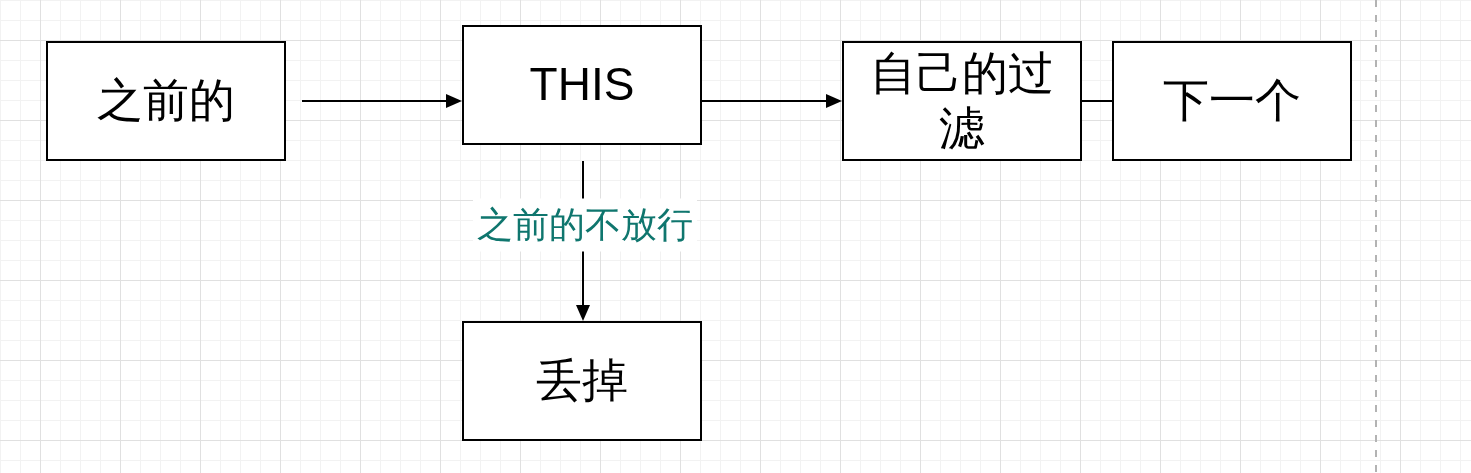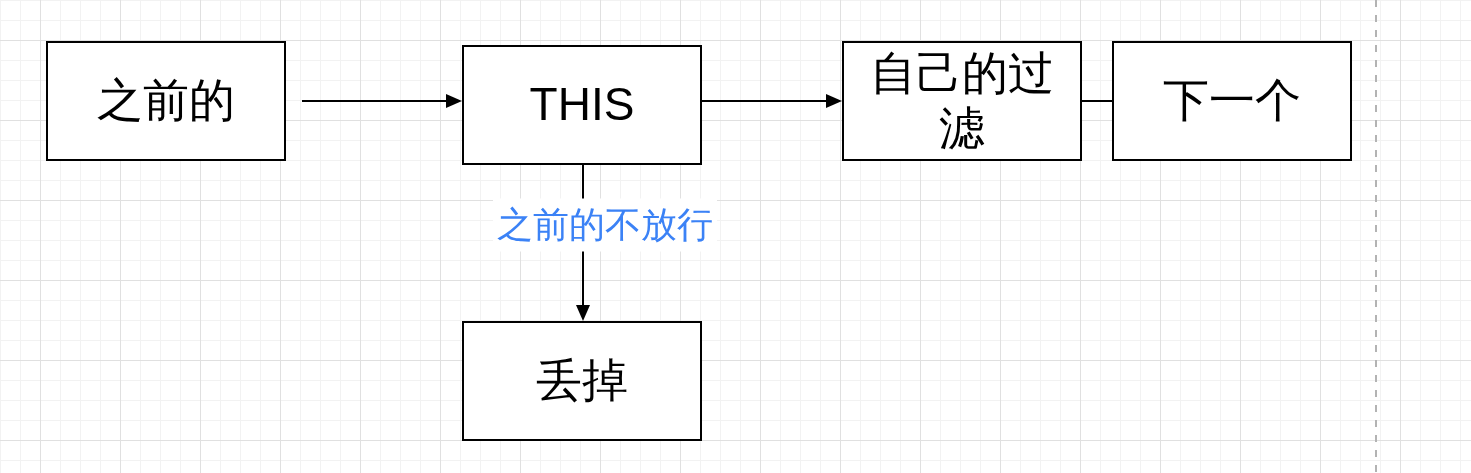--- a/index.html
+++ b/index.html
@@ -31,21 +31,21 @@
     align-items: center;
     justify-content: center;
     text-align: center;
     font-size: 46px;
     line-height: 1.2;
     color: #000000;
     padding: 0 10px;
     cursor: default;
   }
   .node-previous   { left: 46px;   top: 41px;  }
-  .node-this       { left: 462px;  top: 45px;  }
+  .node-this       { left: 462px;  top: 25px;  }
   .node-own-filter { left: 842px;  top: 41px;  }
   .node-next       { left: 1112px; top: 41px;  }
   .node-discard    { left: 462px;  top: 321px; justify-content: center; }
 
   .edge-line-h {
     position: absolute;
     height: 2px;
     background: #000000;
   }
   .edge-line-v {
@@ -68,24 +68,23 @@
     border-top: 16px solid #000000;
   }
 
   .edge-label {
     position: absolute;
     left: 585px;
     top: 225px;
     transform: translate(-50%, -50%);
     background: #ffffff;
     font-size: 36px;
-    color: #3b82f6;
+    color: #0f766e;
     padding: 2px 4px;
     white-space: nowrap;
-    margin-left: 20px;
   }
 
   .page-guide {
     position: absolute;
     left: 1375px;
     top: 0;
     width: 2px;
     height: 473px;
     background: repeating-linear-gradient(
       to bottom,

